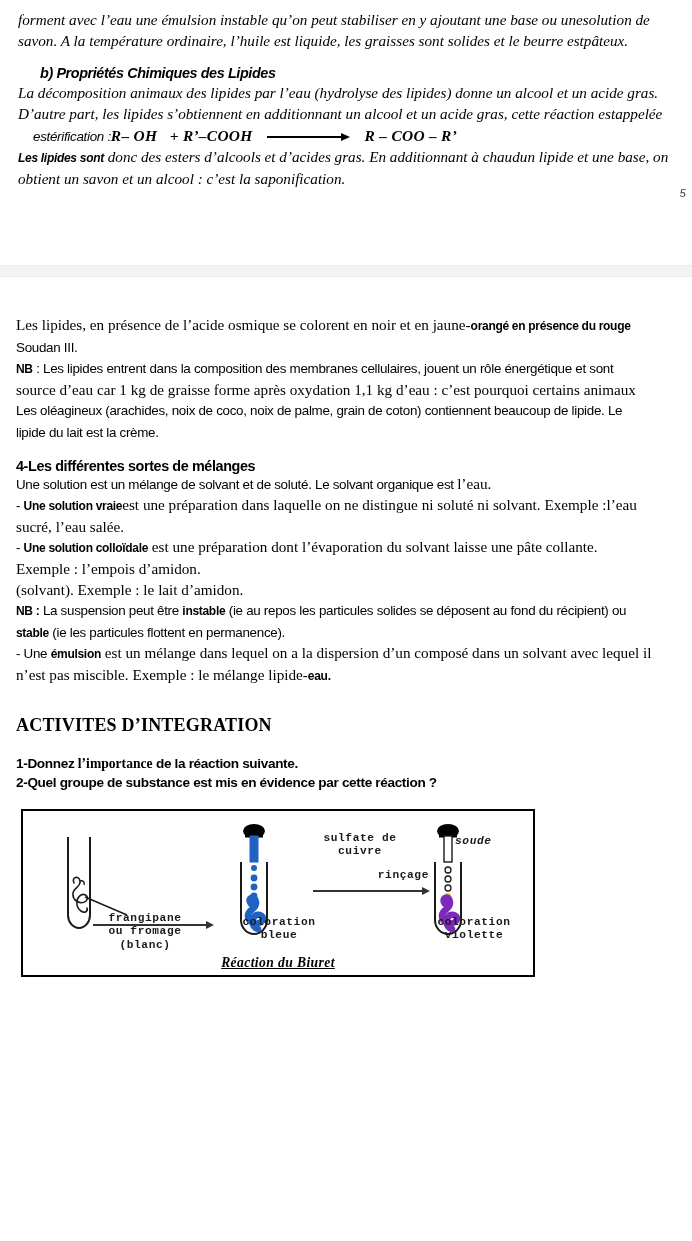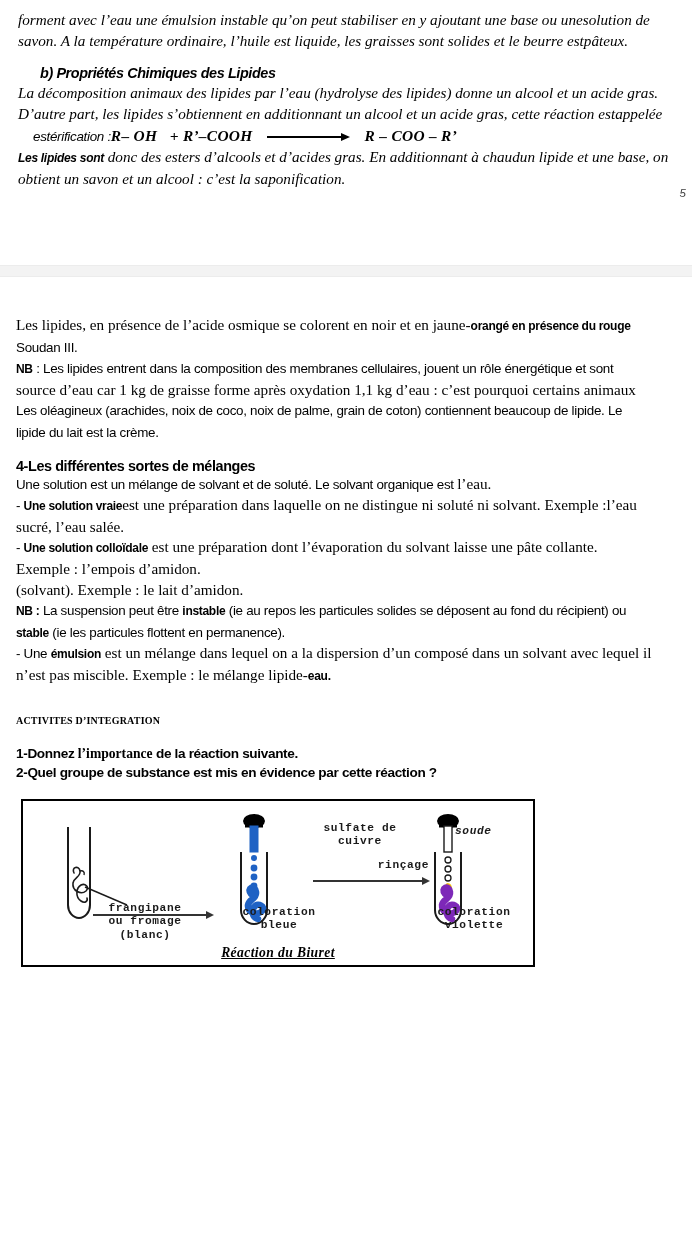--- a/index.html
+++ b/index.html
@@ -132,21 +132,21 @@
   }
 
   
   .h-mel {
     margin: 14px 0 0 0;
   }
   .act-head {
     margin: 28px 0 0 0;
     font-family: "Liberation Serif", serif;
     font-weight: bold;
-    font-size: 10px;
+    font-size: 18px;
     letter-spacing: 0.2px;
   }
   .q-list {
     margin: 18px 0 16px 0;
   }
   .q-line {
     margin: 0;
     line-height: 19.5px;
     font-family: "Liberation Sans", sans-serif;
     font-size: 13.6px;

